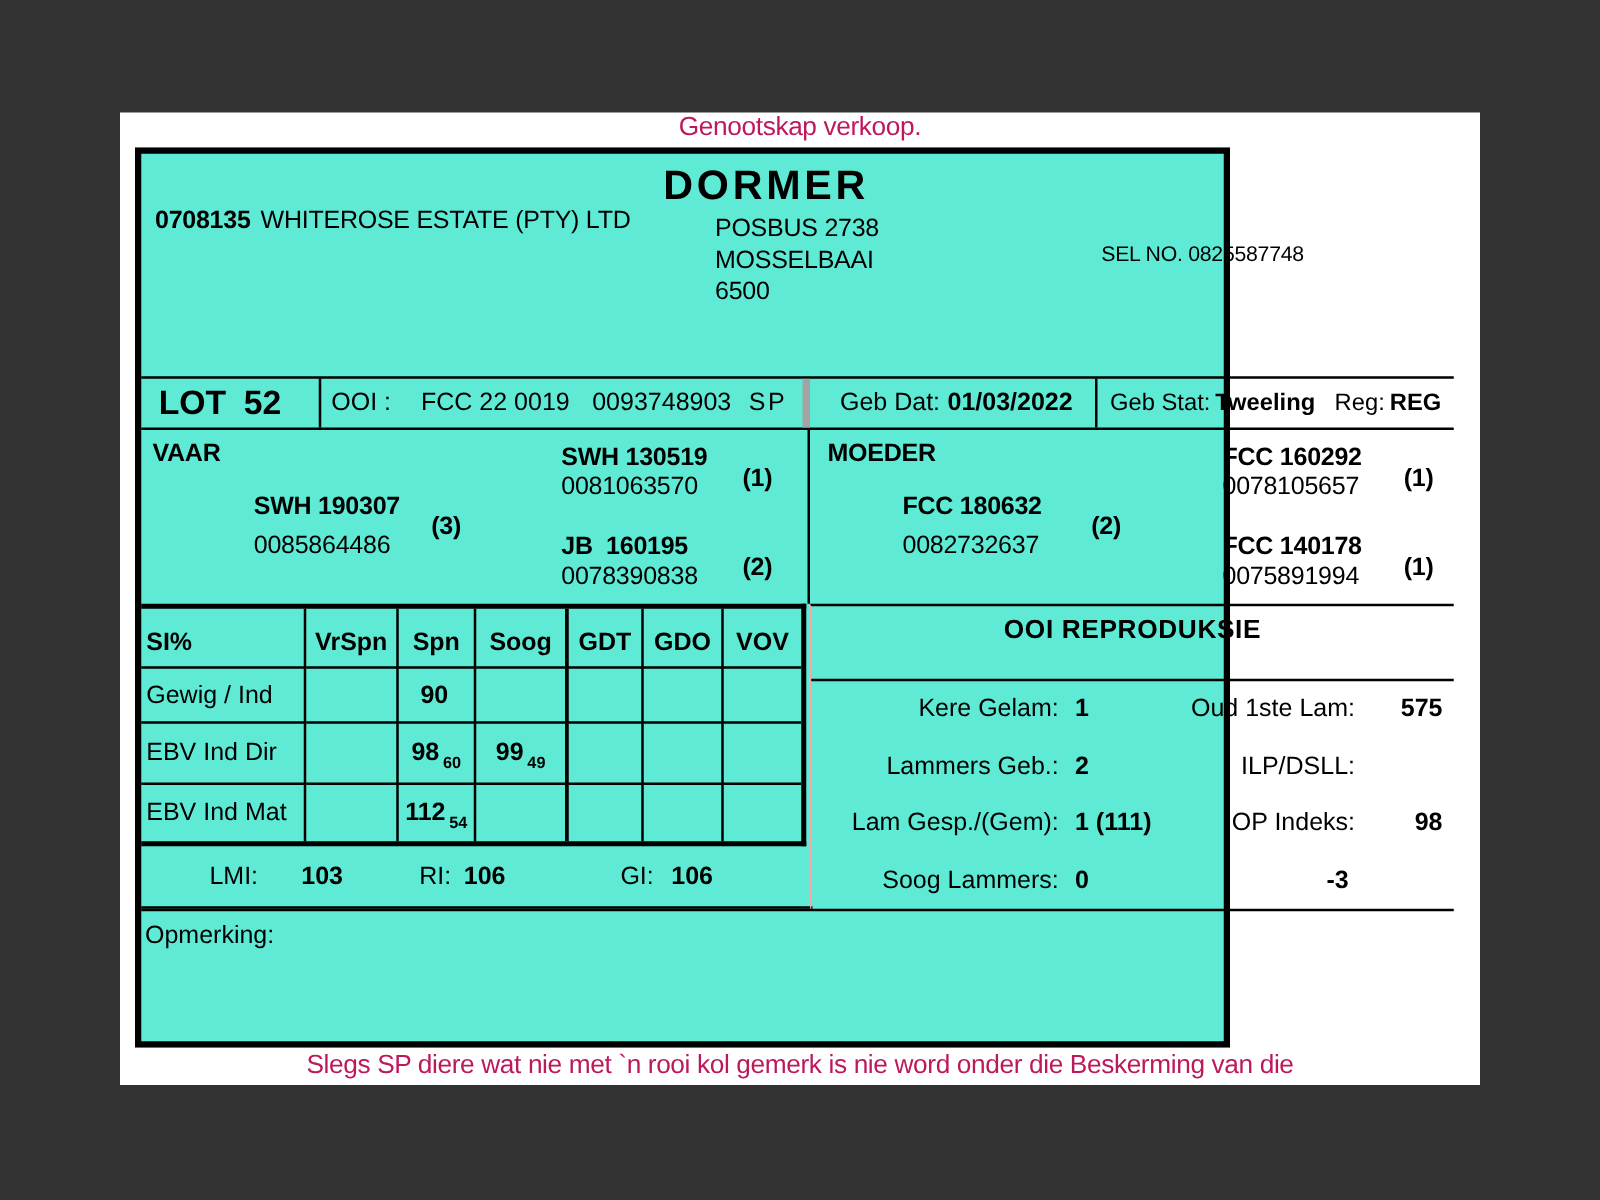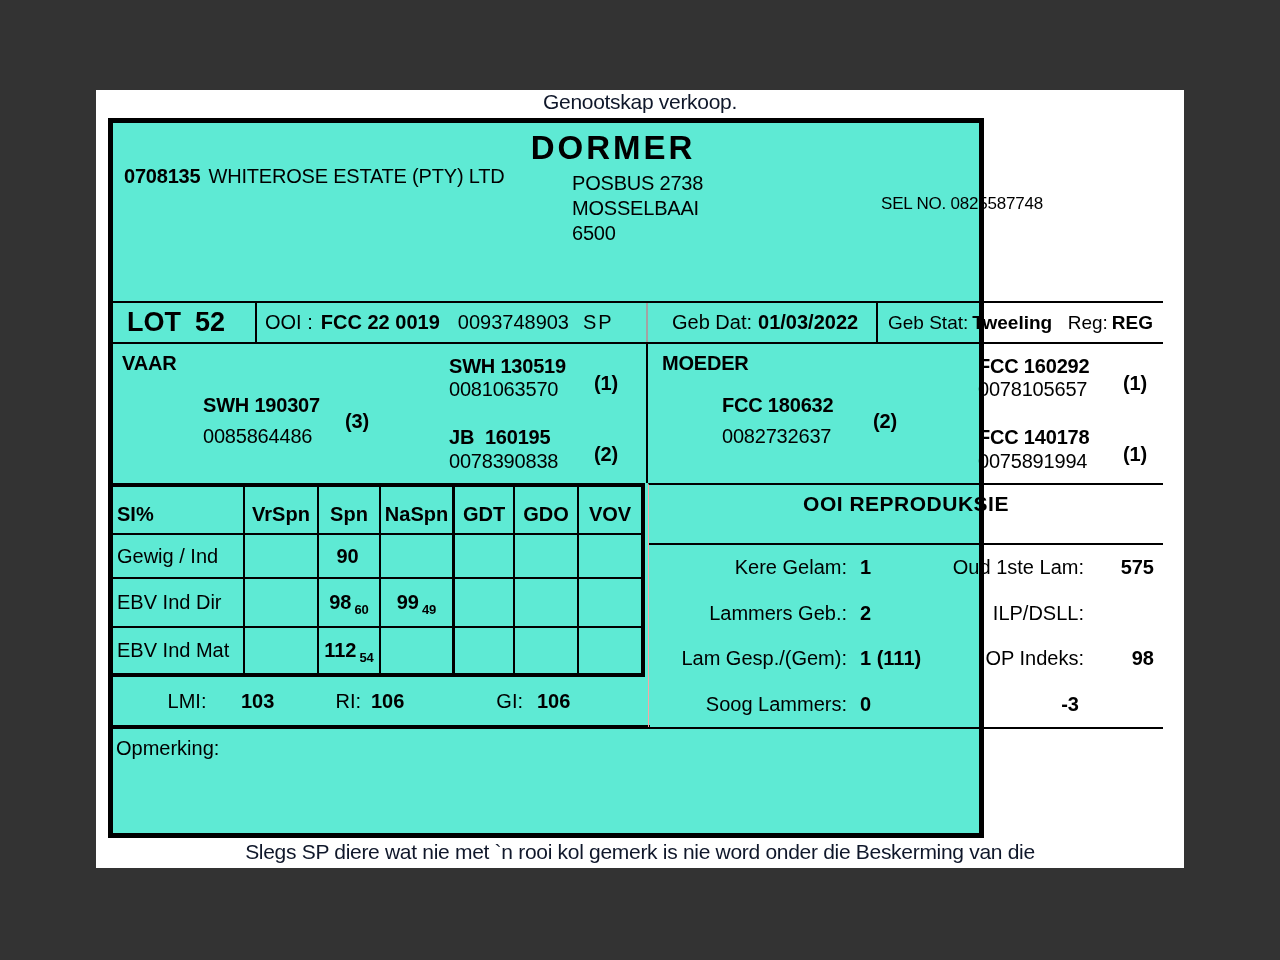--- a/index.html
+++ b/index.html
@@ -1,38 +1,38 @@
 <!DOCTYPE html>
 <html><head>
 <meta charset="utf-8">
 <style>
   * { margin:0; padding:0; box-sizing:border-box; }
   html,body { width:1280px; height:960px; background:#333333; overflow:hidden;
               font-family:"Liberation Sans","DejaVu Sans",sans-serif; color:#000; }
   .page { position:absolute; left:96px; top:90px; width:1088px; height:778px; background:#ffffff; }
-  .note { position:absolute; width:100%; text-align:center; color:#0f172a; font-size:21px; letter-spacing:-0.3px; }
+  .note { position:absolute; width:100%; text-align:center; color:#be185d; font-size:21px; letter-spacing:-0.3px; }
   .top-note { top:0px; }
   .bottom-note { top:750px; }
   .main-box { position:absolute; left:12px; top:28px; width:876px; height:720px; border:5px solid #000; background:#5eead4; }
   .b { font-weight:bold; }
 
   
   .hdr { position:absolute; left:0; top:0; width:1050px; height:178px; }
   .title { position:absolute; left:0; top:6px; width:1000px; text-align:center; font-size:33px; font-weight:bold; letter-spacing:3px; }
   .owner-row { position:absolute; left:11px; top:42px; font-size:20px; letter-spacing:-0.2px; }
   .owner-row .b { margin-right:8px; }
   .addr { position:absolute; left:459px; top:48px; font-size:20px; line-height:25px; letter-spacing:-0.2px; }
   .sel { position:absolute; left:768px; top:71px; font-size:17px; letter-spacing:-0.2px; }
 
   
   .lot-row { position:absolute; left:0; top:178px; width:1050px; height:43px; border-top:2px solid #000; border-bottom:2px solid #000; display:flex; }
   .lot-row > div { height:100%; display:flex; align-items:center; }
   .lc1 { width:144px; border-right:2px solid #000; padding-left:14px; font-size:27px; font-weight:bold; gap:14px; }
-  .lc2 { width:391px; border-right:2px solid #a3a3a3; padding-left:8px; font-size:20px; }
-  .lc2 .id { font-weight:bold; margin-left:8px; }
+  .lc2 { width:391px; border-right:6px solid #a3a3a3; padding-left:8px; font-size:20px; }
+  .lc2 .id { font-weight:normal; margin-left:24px; }
   .lc2 .tag { margin-left:18px; }
   .lc2 .sp { margin-left:14px; letter-spacing:2px; }
   .lc3 { width:230px; border-right:2px solid #000; padding-left:24px; font-size:20px; }
   .lc3 .b { margin-left:6px; }
   .lc4 { flex:1; padding:0 10px; font-size:19px; }
   .lc4 .b { margin-left:4px; }
   .lc4 .reg-l { margin-left:auto; }
 
   
   .pedigree { position:absolute; left:0; top:221px; width:1050px; height:139px; }
@@ -145,21 +145,21 @@
         <span class="b" style="left:328px;top:82px;">FCC 140178</span>
         <span style="left:328px;top:106px;">0075891994</span>
         <span class="b" style="left:473px;top:99px;">(1)</span>
       </div>
     </div>
 
     <div class="stats">
       <div class="h rl">SI%</div>
       <div class="h">VrSpn</div>
       <div class="h">Spn</div>
-      <div class="h thick">NaSpn</div>
+      <div class="h thick">Soog</div>
       <div class="h">GDT</div>
       <div class="h">GDO</div>
       <div class="h last-col">VOV</div>
 
       <div class="rl">Gewig / Ind</div>
       <div></div>
       <div>
           <span class="val">90</span>
           <sub></sub>
         </div>

